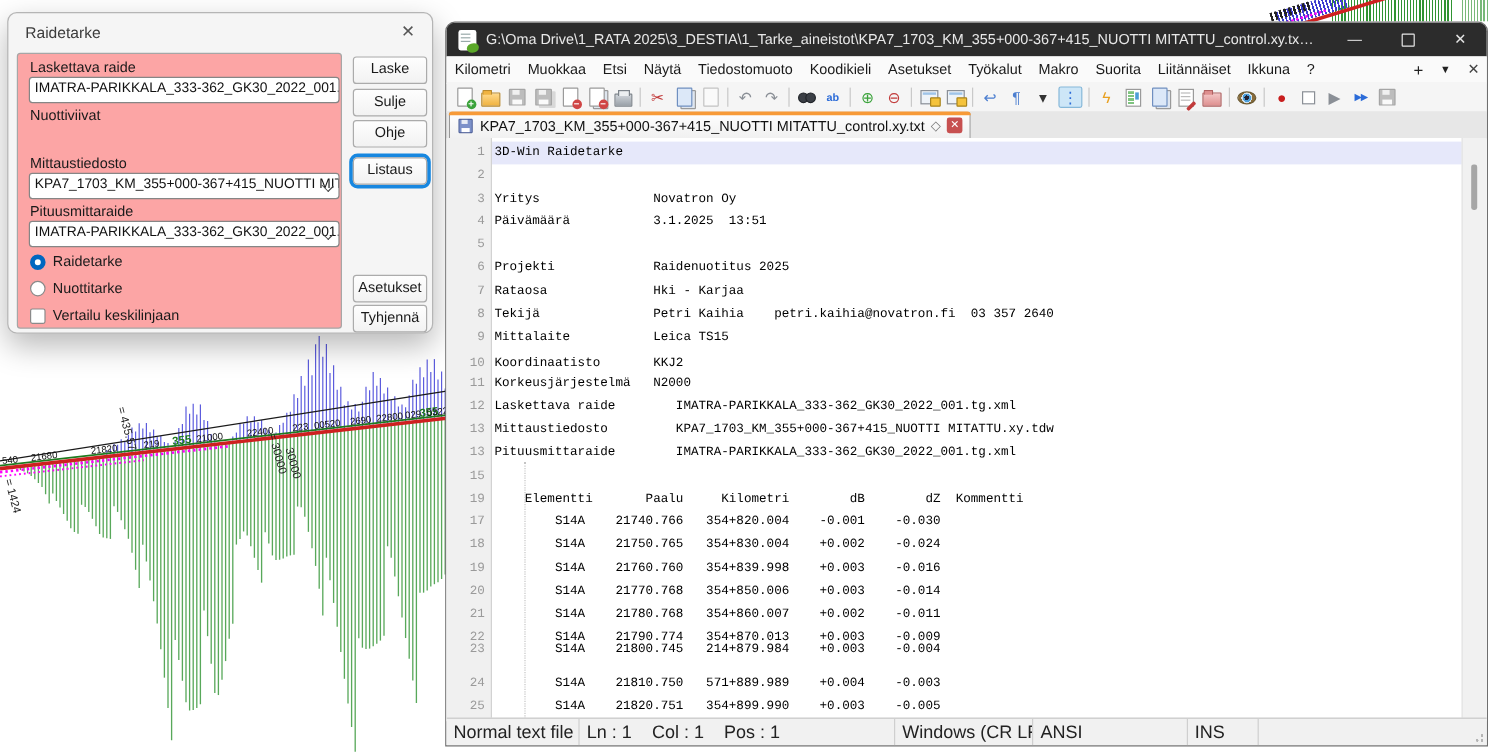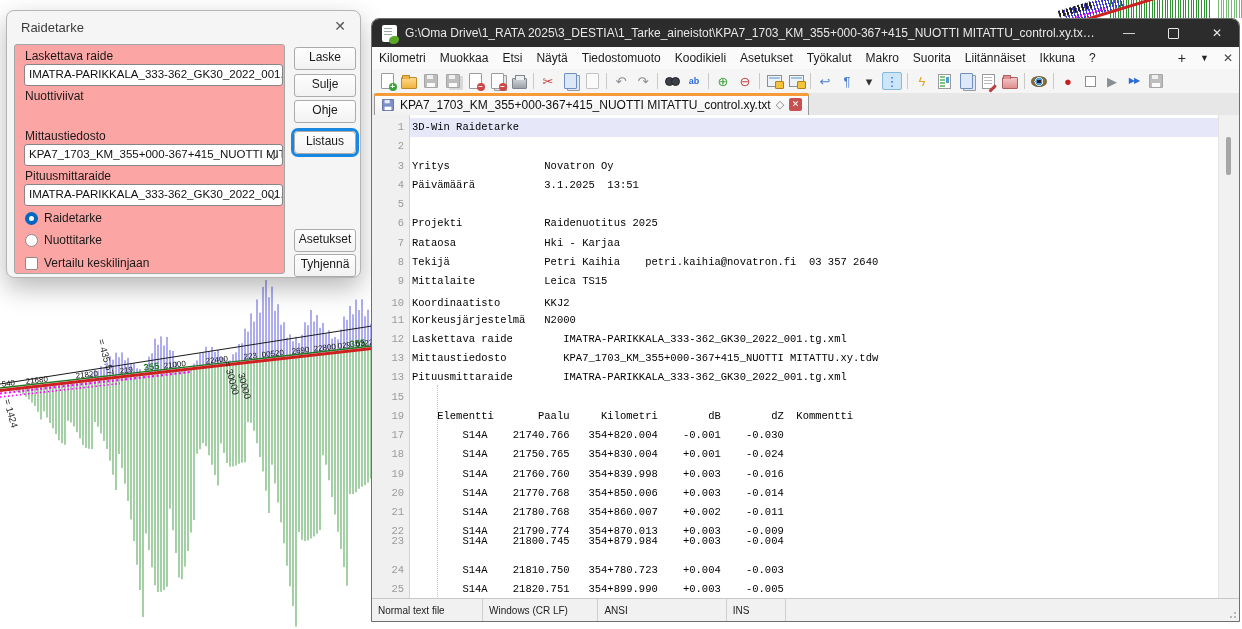--- a/index.html
+++ b/index.html
@@ -93,21 +93,21 @@
   #editor{position:absolute;left:0;top:96px;right:0;height:486px;background:#fff;font-family:"Liberation Mono","DejaVu Sans Mono",monospace;font-size:10.5px;}
   #gutter{position:absolute;left:0;top:0;bottom:0;width:37px;background:#F0F0F0;border-right:1px solid #D2D2D2;}
   .ed-row{position:absolute;left:0;right:20px;height:19.25px;line-height:19.25px;white-space:pre;}
   .ed-row .ln{position:absolute;left:0;width:32px;text-align:right;color:#9a9a9a;}
   .ed-row .tx{position:absolute;left:40px;right:0;color:#000;}
   .ed-row.cur .tx-bg{position:absolute;left:38px;right:0;top:0;bottom:0;background:#E6E8FA;}
   #indent-guide{position:absolute;left:65px;top:270px;bottom:0;width:0;border-left:1px dotted #C4C4C4;}
   #vscroll{position:absolute;right:0;top:96px;width:20px;height:486px;background:#F1F1F1;border-left:1px solid #E3E3E3;}
   #vthumb{position:absolute;left:7px;top:22px;width:5px;height:38px;background:#A6A6A6;border-radius:2px;}
   
-  #statusbar{position:absolute;left:0;bottom:0;right:0;height:22px;background:#F1F1F1;border-top:1px solid #C8C8C8;display:flex;font-size:10px;color:#222;align-items:stretch;}
+  #statusbar{position:absolute;left:0;bottom:0;right:0;height:22px;background:#F1F1F1;border-top:1px solid #C8C8C8;display:flex;font-size:15px;color:#222;align-items:stretch;}
   .sb-seg{display:flex;align-items:center;padding-left:6px;border-right:1px solid #CFCFCF;white-space:pre;overflow:hidden;}
   #sb-grip{position:absolute;right:2px;bottom:2px;width:10px;height:10px;background:
      radial-gradient(circle at 8px 8px,#b5b5b5 1px,transparent 1.2px),
      radial-gradient(circle at 4px 8px,#b5b5b5 1px,transparent 1.2px),
      radial-gradient(circle at 8px 4px,#b5b5b5 1px,transparent 1.2px);}
 </style>
 </head>
 <body>
 
 <div id="screen">
@@ -568,37 +568,38 @@
           <div class="ed-row" style="top: 137.75px;"><span class="ln">8</span><span class="tx">Tekijä               Petri Kaihia    petri.kaihia@novatron.fi  03 357 2640</span></div>
           <div class="ed-row" style="top: 157px;"><span class="ln">9</span><span class="tx">Mittalaite           Leica TS15</span></div>
           <div class="ed-row" style="top: 179px;"><span class="ln">10</span><span class="tx">Koordinaatisto       KKJ2</span></div>
           <div class="ed-row" style="top: 195.5px;"><span class="ln">11</span><span class="tx">Korkeusjärjestelmä   N2000</span></div>
           <div class="ed-row" style="top: 214.75px;"><span class="ln">12</span><span class="tx">Laskettava raide        IMATRA-PARIKKALA_333-362_GK30_2022_001.tg.xml</span></div>
           <div class="ed-row" style="top: 234px;"><span class="ln">13</span><span class="tx">Mittaustiedosto         KPA7_1703_KM_355+000-367+415_NUOTTI MITATTU.xy.tdw</span></div>
           <div class="ed-row" style="top: 253.25px;"><span class="ln">13</span><span class="tx">Pituusmittaraide        IMATRA-PARIKKALA_333-362_GK30_2022_001.tg.xml</span></div>
           <div class="ed-row" style="top: 272.5px;"><span class="ln">15</span><span class="tx"></span></div>
           <div class="ed-row" style="top: 291.75px;"><span class="ln">19</span><span class="tx">    Elementti       Paalu     Kilometri        dB        dZ  Kommentti</span></div>
           <div class="ed-row" style="top: 311px;"><span class="ln">17</span><span class="tx">        S14A    21740.766   354+820.004    -0.001    -0.030</span></div>
-          <div class="ed-row" style="top: 330.25px;"><span class="ln">18</span><span class="tx">        S14A    21750.765   354+830.004    +0.001    -0.024</span></div>
+          <div class="ed-row" style="top: 330.25px;"><span class="ln">18</span><span class="tx">        S14A    21750.765   354+830.004    +0.002    -0.024</span></div>
           <div class="ed-row" style="top: 349.5px;"><span class="ln">19</span><span class="tx">        S14A    21760.760   354+839.998    +0.003    -0.016</span></div>
           <div class="ed-row" style="top: 368.75px;"><span class="ln">20</span><span class="tx">        S14A    21770.768   354+850.006    +0.003    -0.014</span></div>
           <div class="ed-row" style="top: 388px;"><span class="ln">21</span><span class="tx">        S14A    21780.768   354+860.007    +0.002    -0.011</span></div>
           <div class="ed-row" style="top: 407.25px;"><span class="ln">22</span><span class="tx">        S14A    21790.774   354+870.013    +0.003    -0.009</span></div>
-          <div class="ed-row" style="top: 417px;"><span class="ln">23</span><span class="tx">        S14A    21800.745   354+879.984    +0.003    -0.004</span></div>
-          <div class="ed-row" style="top: 445.75px;"><span class="ln">24</span><span class="tx">        S14A    21810.750   354+780.723    +0.004    -0.003</span></div>
+          <div class="ed-row" style="top: 417px;"><span class="ln">23</span><span class="tx">        S14A    21800.745   214+879.984    +0.003    -0.004</span></div>
+          <div class="ed-row" style="top: 445.75px;"><span class="ln">24</span><span class="tx">        S14A    21810.750   571+889.989    +0.004    -0.003</span></div>
           <div class="ed-row" style="top: 465px;"><span class="ln">25</span><span class="tx">        S14A    21820.751   354+899.990    +0.003    -0.005</span></div>
         </div>
       <div id="indent-guide"></div>
     </div>
     <div id="vscroll">
       <div id="vthumb"></div>
     </div>
 
     <div id="statusbar">
         <div class="sb-seg" style="width: 12%;">Normal text file</div>
+        <div class="sb-seg" style="width: 29.5%;">Ln : 1    Col : 1    Pos : 1</div>
         <div class="sb-seg" style="width: 12.5%;">Windows (CR LF)</div>
         <div class="sb-seg" style="width: 14%;">ANSI</div>
         <div class="sb-seg" style="width: 6%;">INS</div>
       </div>
     <div id="sb-grip"></div>
   </div>
 
 </div>
 
 </body></html>

